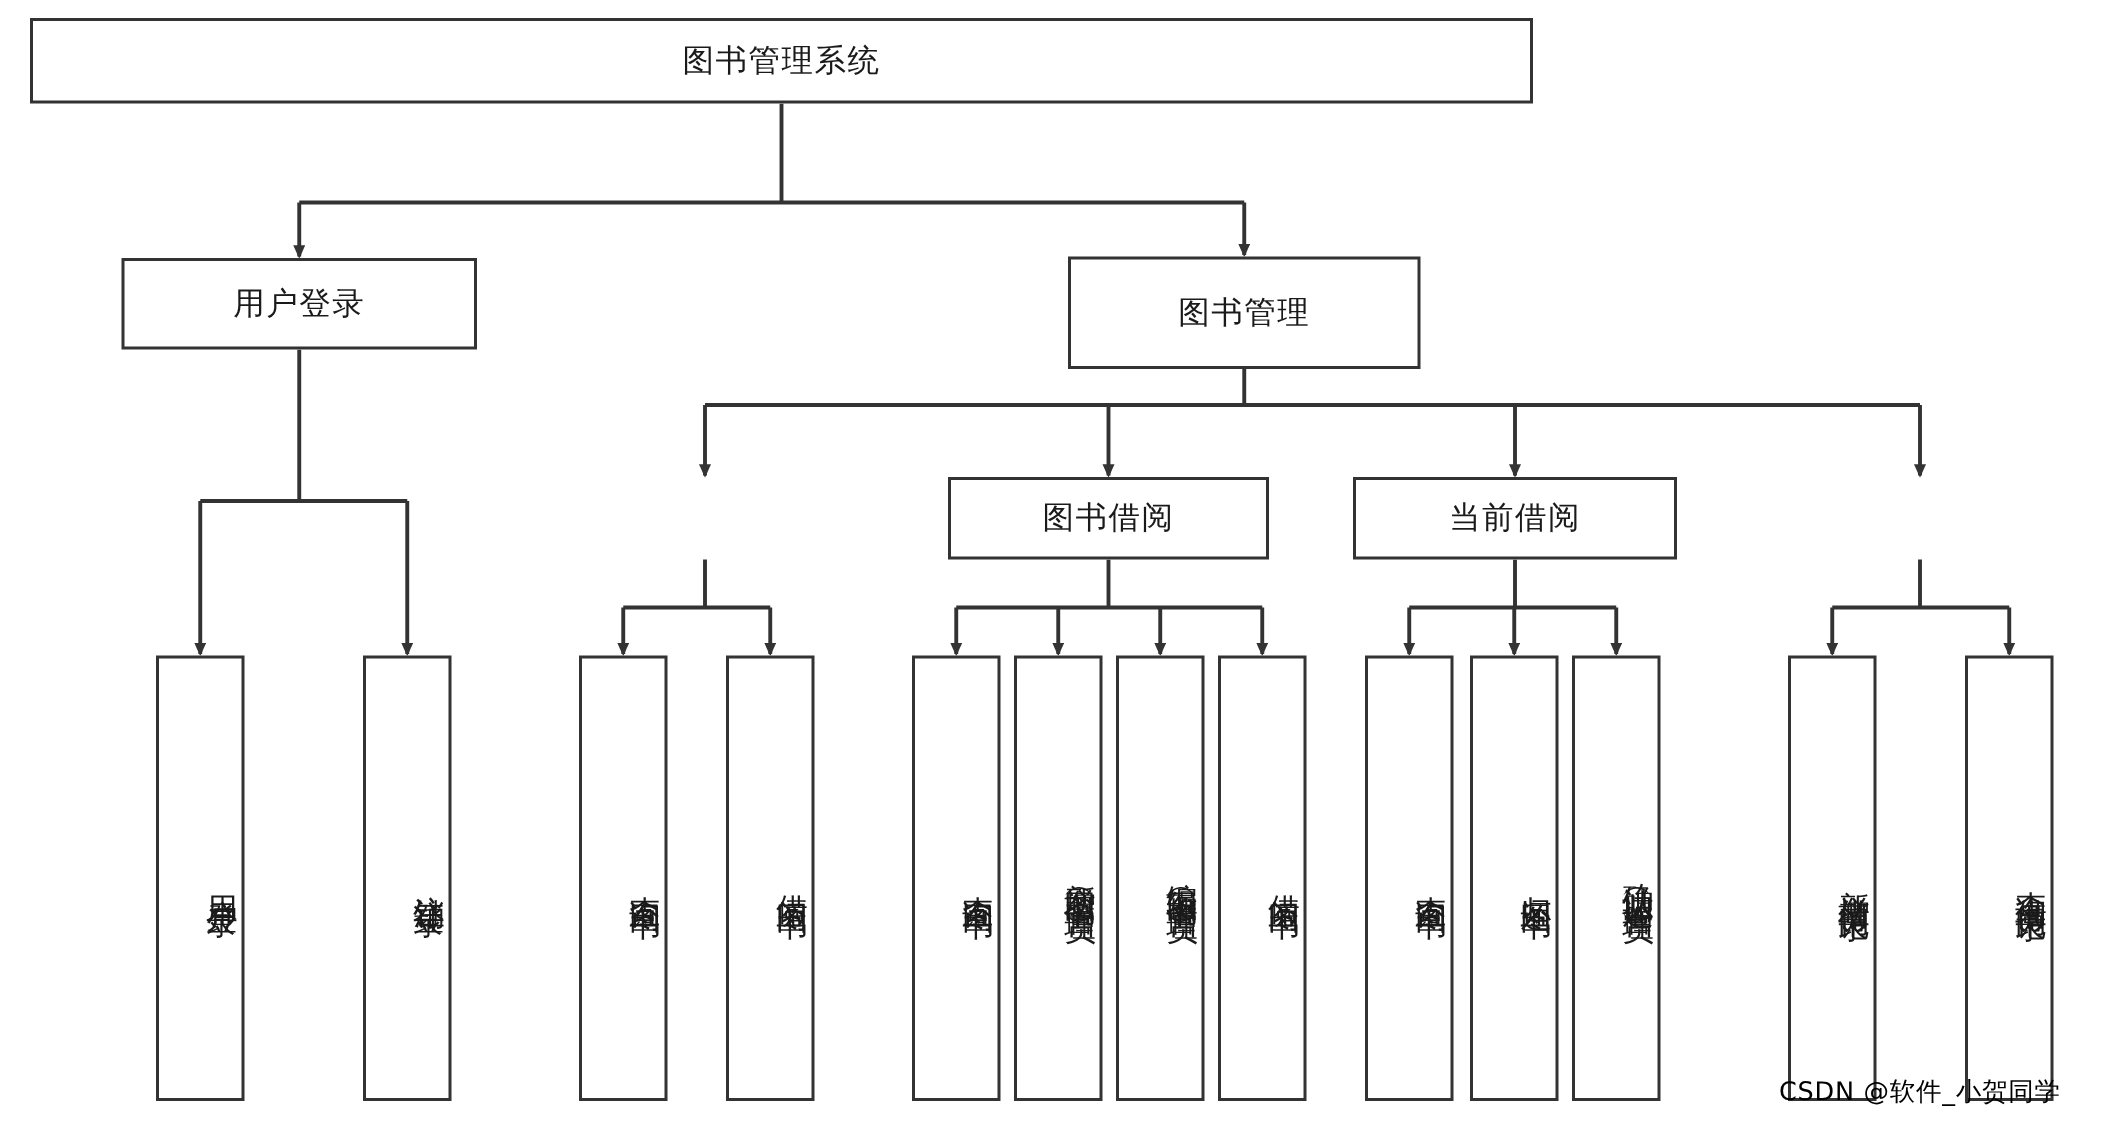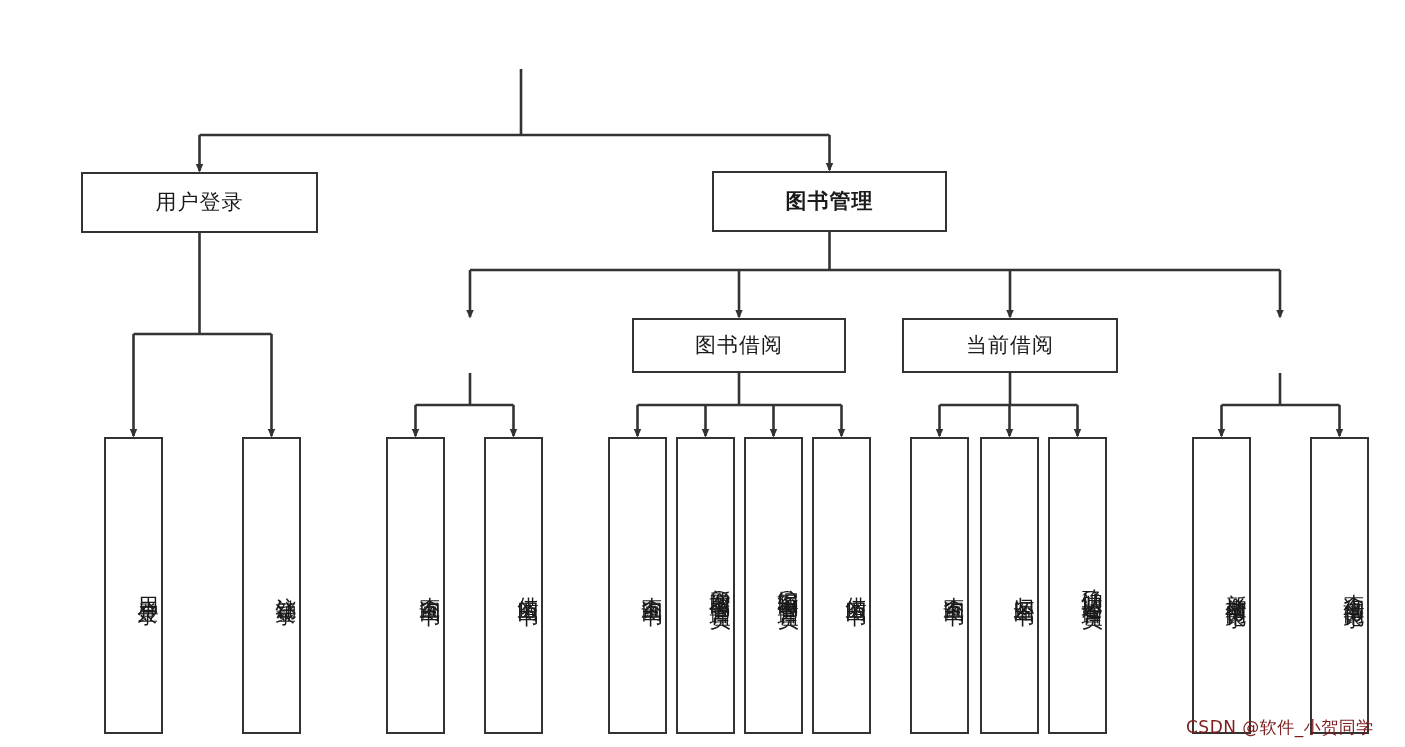--- a/index.html
+++ b/index.html
@@ -59,21 +59,21 @@
     white-space: pre-wrap;
   }
   .node.vertical .node-label {
     max-height: 100%;
   }
   #watermark {
     position: absolute;
     left: 1186px;
     top: 716px;
     font-size: 17px;
-    color: #7f1d1d;
+    color: #000000;
     white-space: nowrap;
     z-index: 3;
     letter-spacing: 0.5px;
   }
 </style>
 </head>
 <body>
 
 <div id="diagram-canvas">
 
@@ -113,25 +113,28 @@
         <line x1="939.5" y1="405" x2="939.5" y2="436" stroke="#333333" stroke-width="2.6" marker-end="url(#arrowhead)"></line>
         <line x1="1009.5" y1="405" x2="1009.5" y2="436" stroke="#333333" stroke-width="2.6" marker-end="url(#arrowhead)"></line>
         <line x1="1077.5" y1="405" x2="1077.5" y2="436" stroke="#333333" stroke-width="2.6" marker-end="url(#arrowhead)"></line>
         <line x1="1280" y1="373" x2="1280" y2="405" stroke="#333333" stroke-width="2.6"></line>
         <line x1="1221.5" y1="405" x2="1339.5" y2="405" stroke="#333333" stroke-width="2.6"></line>
         <line x1="1221.5" y1="405" x2="1221.5" y2="436" stroke="#333333" stroke-width="2.6" marker-end="url(#arrowhead)"></line>
         <line x1="1339.5" y1="405" x2="1339.5" y2="436" stroke="#333333" stroke-width="2.6" marker-end="url(#arrowhead)"></line>
       </g>
   </svg>
 
+  <div class="node horizontal" style="left: 20px; top: 12px; width: 1002px; height: 57px;">
+    <span class="node-label">图书管理系统</span>
+  </div>
 
   <div class="node horizontal" style="left: 81px; top: 172px; width: 237px; height: 61px;">
     <span class="node-label">用户登录</span>
   </div>
-  <div class="node horizontal" style="left: 712px; top: 171px; width: 235px; height: 61px; font-weight: bold;">
+  <div class="node horizontal" style="left: 712px; top: 171px; width: 235px; height: 75px;">
     <span class="node-label">图书管理</span>
   </div>
 
   <div class="node horizontal" style="left: 632px; top: 318px; width: 214px; height: 55px;">
     <span class="node-label">图书借阅</span>
   </div>
   <div class="node horizontal" style="left: 902px; top: 318px; width: 216px; height: 55px;">
     <span class="node-label">当前借阅</span>
   </div>
 

